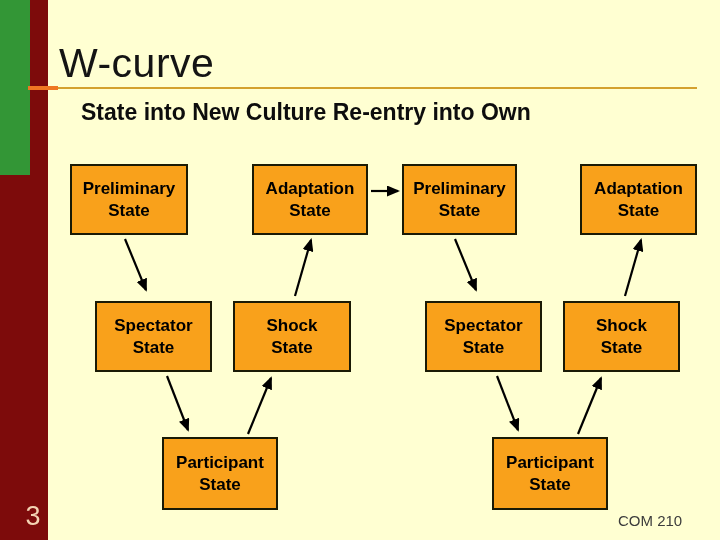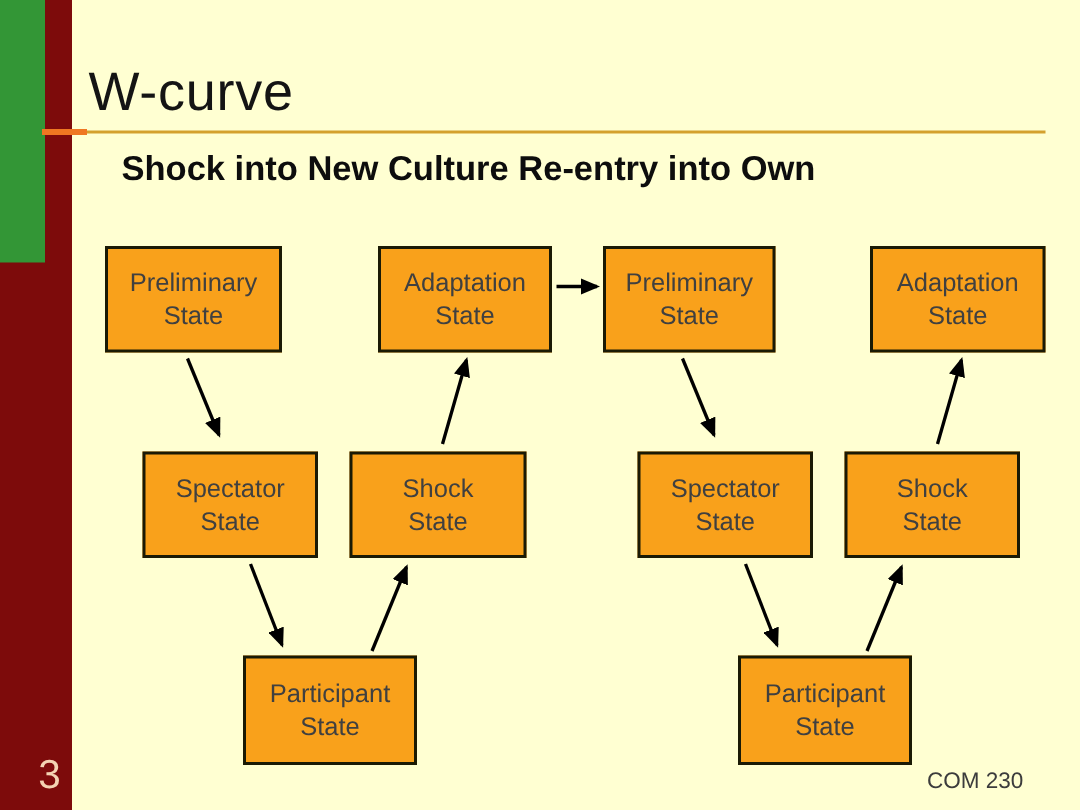--- a/index.html
+++ b/index.html
@@ -15,42 +15,42 @@
   .sidebar-green{
     position:absolute; left:0; top:0; width:30px; height:175px;
     background:var(--green,#339636);
   }
   .page-number{
     position:absolute; left:20px; top:501px; width:26px;
     color:var(--pagenum,#F4D3B3); font-size:27px; text-align:center;
   }
   .title{
     position:absolute; left:59px; top:40px; margin:0;
-    font-size:36px; font-weight:400; color:#141414; letter-spacing:0.5px;
+    font-size:41px; font-weight:400; color:#141414; letter-spacing:0.5px;
   }
   .rule-gold{
     position:absolute; left:56px; top:87px; width:641px; height:2px;
     background:var(--gold,#D4A12E);
   }
   .rule-orange{
     position:absolute; left:28px; top:86px; width:30px; height:4px;
     background:var(--accent,#EF7722);
   }
   .subtitle{
     position:absolute; left:60px; top:93px; width:610px;
     font-size:23px; font-weight:bold; color:#0d0d0d; line-height:39px;
   }
   .subtitle .line1{ display:block; padding-left:21px; }
   .subtitle .line2{ display:block; }
   .node{
     position:absolute; box-sizing:border-box;
     background:var(--boxfill,#F9A11B);
     border:2px solid var(--boxborder,#1A1A05);
     display:flex; align-items:center; justify-content:center;
-    text-align:center; font-size:17px; font-weight:normal; color:#404040;
+    text-align:center; font-size:17px; font-weight:bold; color:#000000;
     line-height:22px; white-space:pre-line;
   }
   #arrows{
     position:absolute; left:0; top:0; width:720px; height:540px;
     pointer-events:none;
   }
   #arrows line{ stroke:var(--arrow,#000); stroke-width:2.2px; }
   .footer{
     position:absolute; left:618px; top:512px;
     font-size:15px; color:#3C3C3C;
@@ -62,21 +62,21 @@
 <div class="slide" style="--bg: #FFFFD2; --maroon: #7D0B0B; --green: #339636; --boxfill: #F9A11B; --boxborder: #1A1A05; --gold: #D4A12E; --accent: #EF7722; --arrow: #000000; --pagenum: #F4D3B3;">
   <div class="sidebar-maroon"></div>
   <div class="sidebar-green"></div>
   <div class="page-number">3</div>
 
   <h1 class="title">W-curve</h1>
   <div class="rule-gold"></div>
   <div class="rule-orange"></div>
 
   <div class="subtitle">
-    <span class="line1">Shock into New Culture Re-entry into Own</span>
+    <span class="line1">State into New Culture Re-entry into Own</span>
   </div>
 
   <div id="nodes">
       <div class="node" style="left: 70px; top: 164px; width: 118px; height: 71px;">Preliminary
 State</div>
       <div class="node" style="left: 252px; top: 164px; width: 116px; height: 71px;">Adaptation
 State</div>
       <div class="node" style="left: 402px; top: 164px; width: 115px; height: 71px;">Preliminary
 State</div>
       <div class="node" style="left: 580px; top: 164px; width: 117px; height: 71px;">Adaptation
@@ -105,14 +105,14 @@
       <line x1="167" y1="376" x2="188" y2="430" marker-end="url(#ah)"></line>
       <line x1="248" y1="434" x2="271" y2="378" marker-end="url(#ah)"></line>
       <line x1="295" y1="296" x2="311" y2="240" marker-end="url(#ah)"></line>
       <line x1="371" y1="191" x2="398" y2="191" marker-end="url(#ah)"></line>
       <line x1="455" y1="239" x2="476" y2="290" marker-end="url(#ah)"></line>
       <line x1="497" y1="376" x2="518" y2="430" marker-end="url(#ah)"></line>
       <line x1="578" y1="434" x2="601" y2="378" marker-end="url(#ah)"></line>
       <line x1="625" y1="296" x2="641" y2="240" marker-end="url(#ah)"></line>
     </svg>
 
-  <div class="footer">COM 230</div>
+  <div class="footer">COM 210</div>
 </div>
 
 </body></html>

